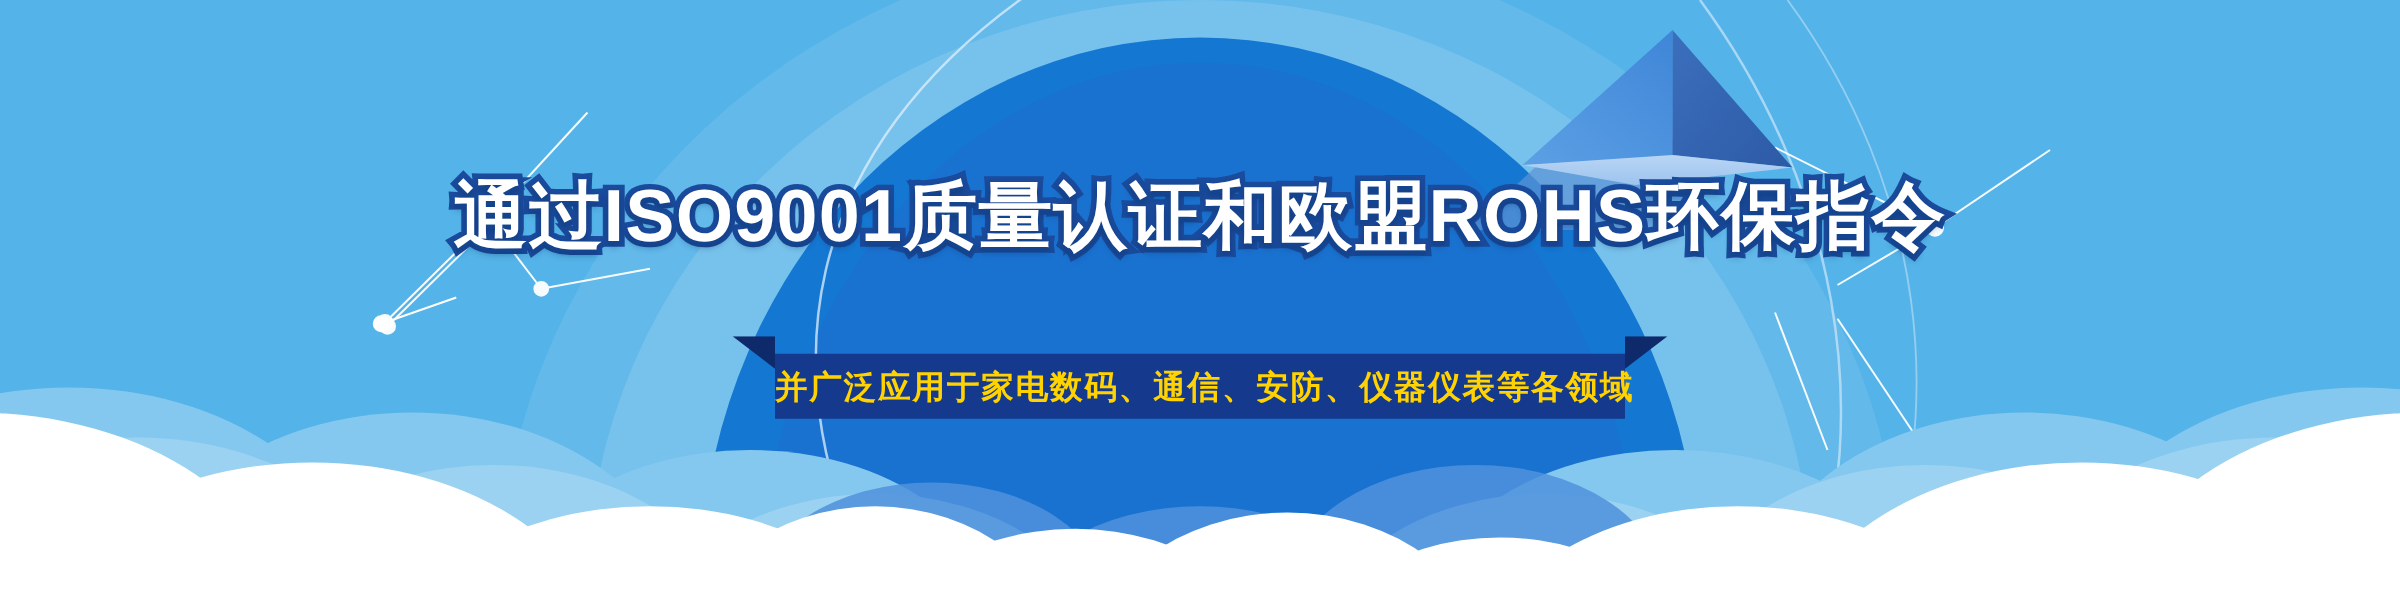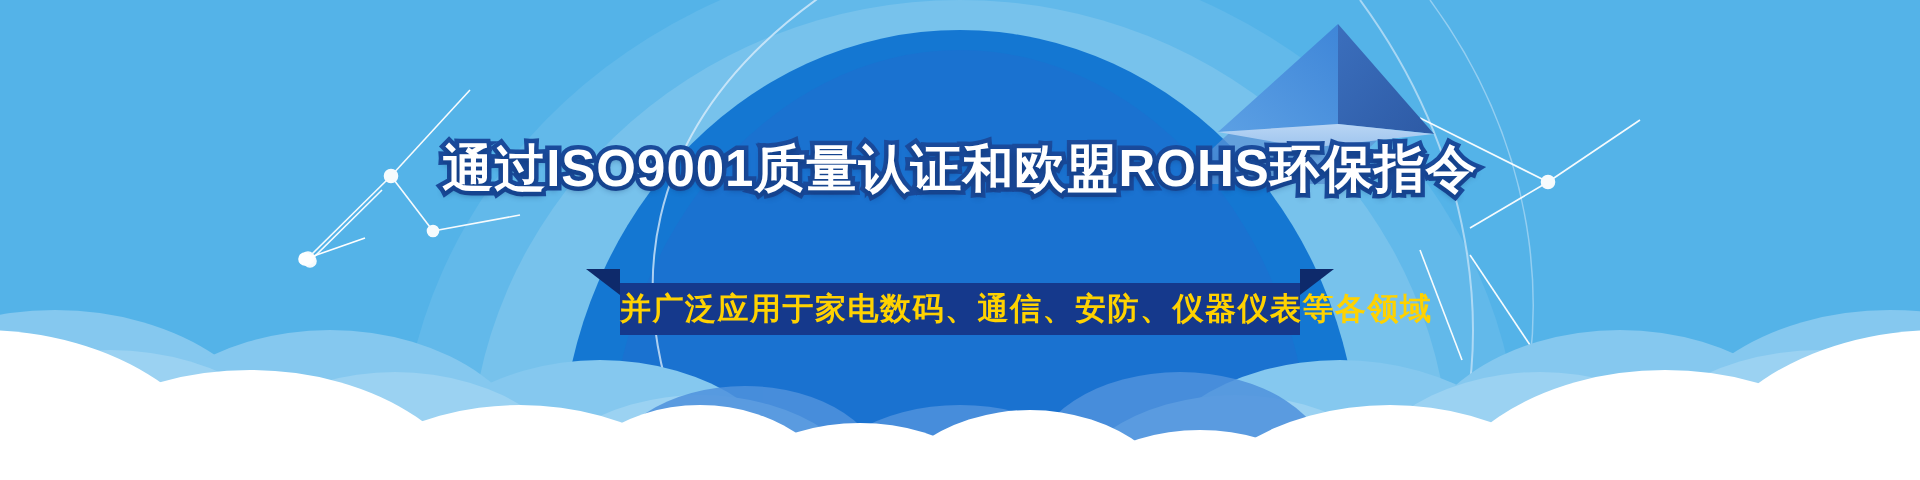--- a/index.html
+++ b/index.html
@@ -57,21 +57,21 @@
     position: absolute;
     top: 140px;
     left: 0;
     width: 1920px;
     text-align: center;
     pointer-events: auto;
   }
   #headline {
     display: inline-block;
     color: #ffffff;
-    font-size: 51px;
+    font-size: 59px;
     font-weight: bold;
     letter-spacing: 1px;
     line-height: 1.15;
     white-space: nowrap;
     -webkit-text-stroke: 9px #1a4b9c;
     paint-order: stroke fill;
     text-shadow:
        0 3px 0 #15448f,
        0 4px 6px rgba(10,40,90,.45);
   }
@@ -87,21 +87,21 @@
   }
   #ribbon-svg { position:absolute; left:-34px; top:-14px; width:748px; height:70px; display:block;}
   #ribbon-text {
     position: absolute;
     left: 0; top: 0;
     width: 680px;
     height: 52px;
     line-height: 52px;
     text-align: center;
     color: #ffd200;
-    font-size: 31px;
+    font-size: 26px;
     font-weight: bold;
     letter-spacing: 1.5px;
     white-space: nowrap;
   }
 </style>
 </head>
 <body>
 
 <div id="banner">
 

